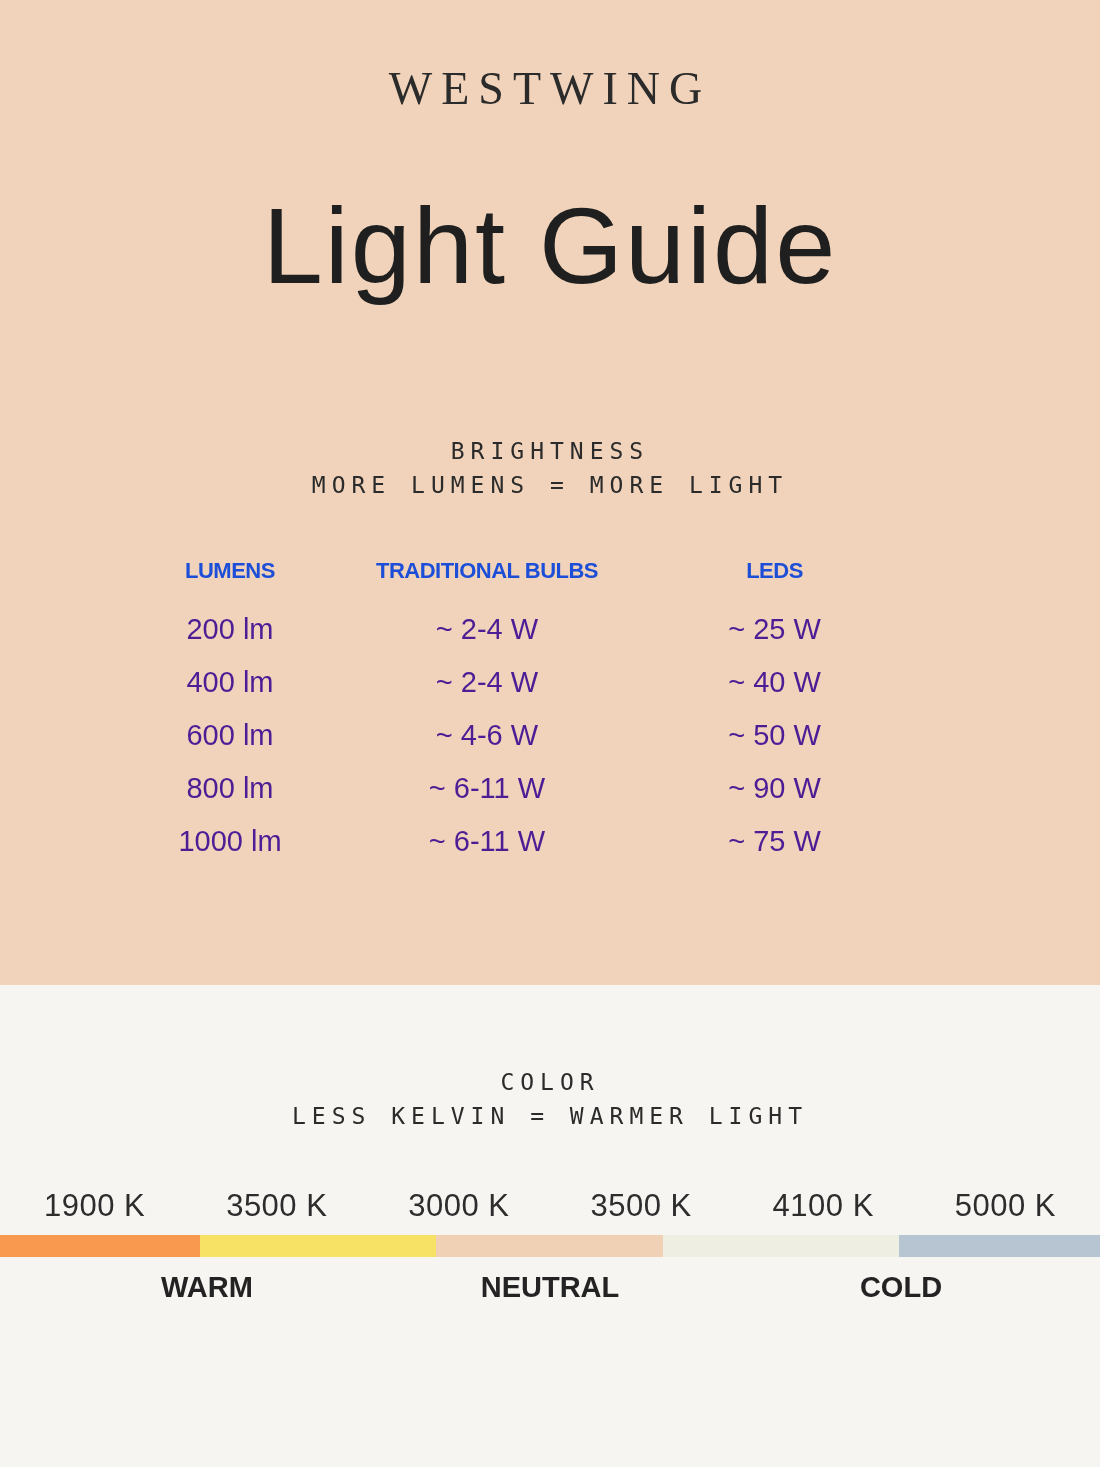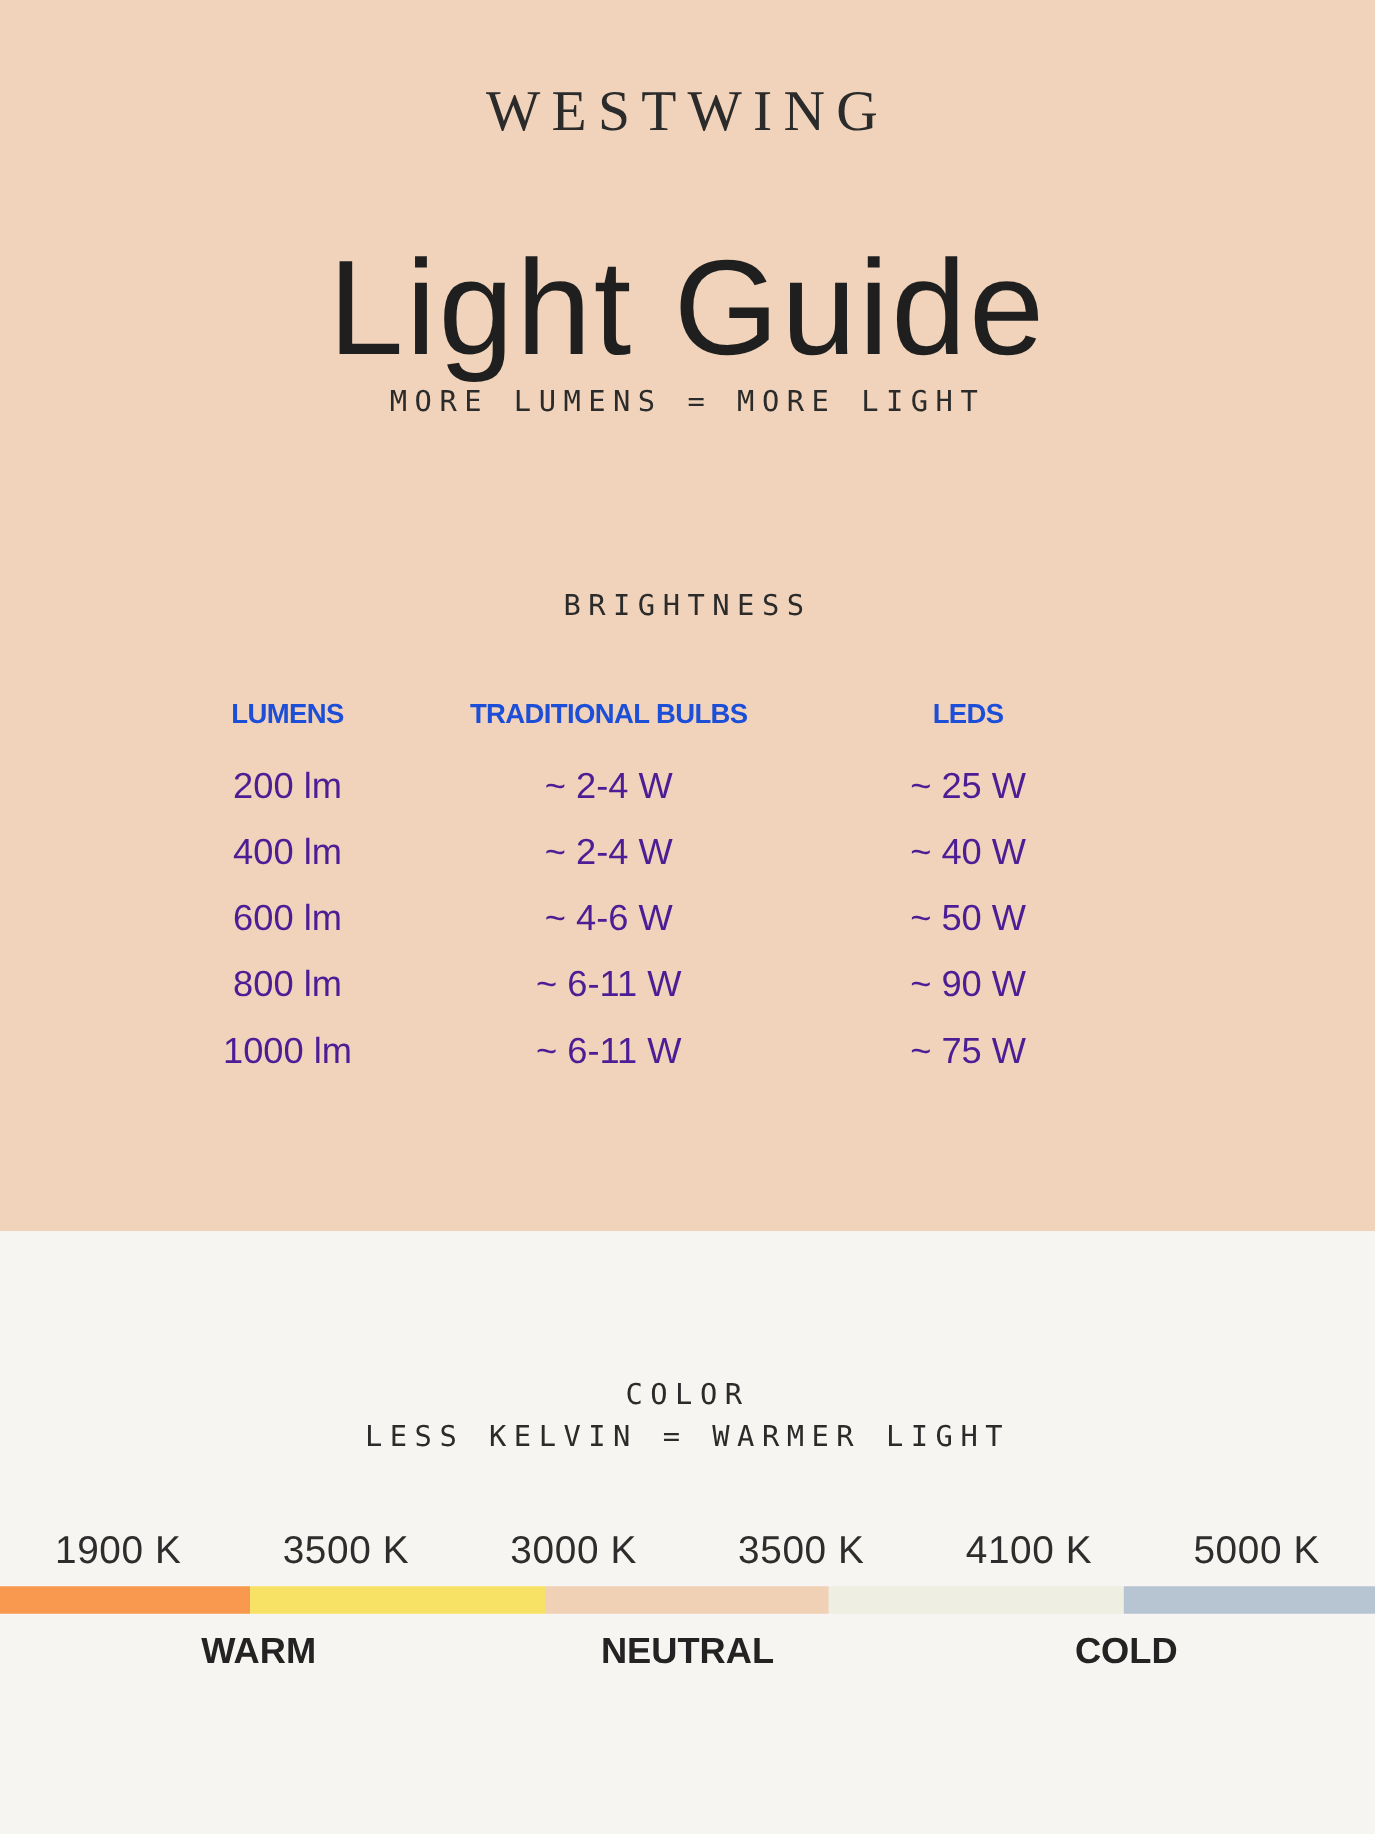--- a/index.html
+++ b/index.html
@@ -67,21 +67,21 @@
     letter-spacing: -0.5px;
     color: #1d4ed8;
   }
   .t-body { margin-top: 14px; }
 
   
   .bottom {
     height: 482px;
     background: #f7f5f1;
   }
-  .bottom .mono.heading { padding-top: 120px; }
+  .bottom .mono.heading { padding-top: 86px; }
 
   .kelvin-row {
     margin-top: 62px;
     padding: 0 44px;
     display: flex;
     justify-content: space-between;
     font-size: 31px;
     line-height: 1;
     color: #2d2d2d;
   }
@@ -116,22 +116,22 @@
 </style>
 </head>
 <body>
 
 <div class="page">
 
   <section class="top">
     <div class="brand">WESTWING</div>
     <h1 class="title">Light Guide</h1>
 
+    <div class="mono heading">BRIGHTNESS</div>
     <div class="mono subheading">MORE LUMENS = MORE LIGHT</div>
-    <div class="mono heading">BRIGHTNESS</div>
 
     <div class="lumens-table">
       <div class="t-row t-head">
         <div class="t-cell">LUMENS</div>
         <div class="t-cell">TRADITIONAL BULBS</div>
         <div class="t-cell">LEDS</div>
       </div>
       <div class="t-body">
         <div class="t-row">
           <div class="t-cell">200 lm</div>

